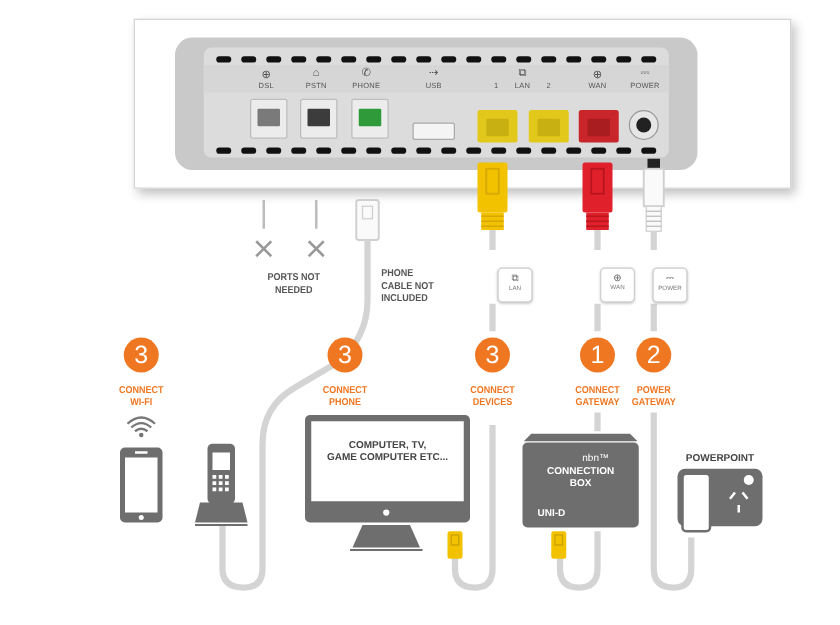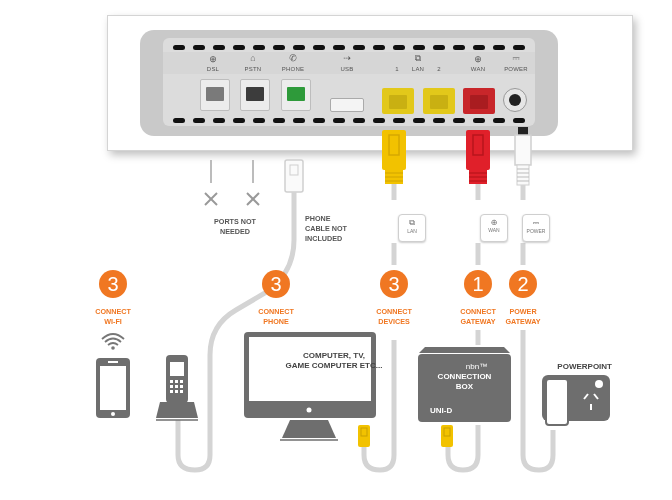--- a/index.html
+++ b/index.html
@@ -287,23 +287,23 @@
   <div>CONNECT</div>
   <div>GATEWAY</div>
 </div>
 
 <div class="step-num" style="left:509px;top:270px;">2</div>
 <div class="step-label" style="left:488px;top:307px;">
   <div>POWER</div>
   <div>GATEWAY</div>
 </div>
 
-<div class="abs" style="left:249px;top:351px;width:122px;text-align:center;font-size:8px;font-weight:bold;color:#444;line-height:10px;padding-left:24px;">
+<div class="abs" style="left:249px;top:351px;width:122px;text-align:center;font-size:8px;font-weight:bold;color:#444;line-height:10px;">
   <div>COMPUTER, TV,</div>
   <div>GAME COMPUTER ETC...</div>
 </div>
 <div class="dev-text" style="left:418px;top:362px;width:93px;font-size:8px;line-height:10px;">
   <div style="font-weight:normal;padding-left:24px;">nbn™</div>
   <div>CONNECTION</div>
   <div>BOX</div>
 </div>
 <div class="dev-text" style="left:430px;top:406px;width:40px;font-size:8px;text-align:left;">UNI-D</div>
-<div class="abs" style="left:540px;top:362px;width:72px;text-align:right;font-size:8px;font-weight:bold;color:#444;">POWERPOINT</div>
+<div class="abs" style="left:540px;top:362px;width:72px;text-align:center;font-size:8px;font-weight:bold;color:#444;">POWERPOINT</div>
 
 </body></html>

